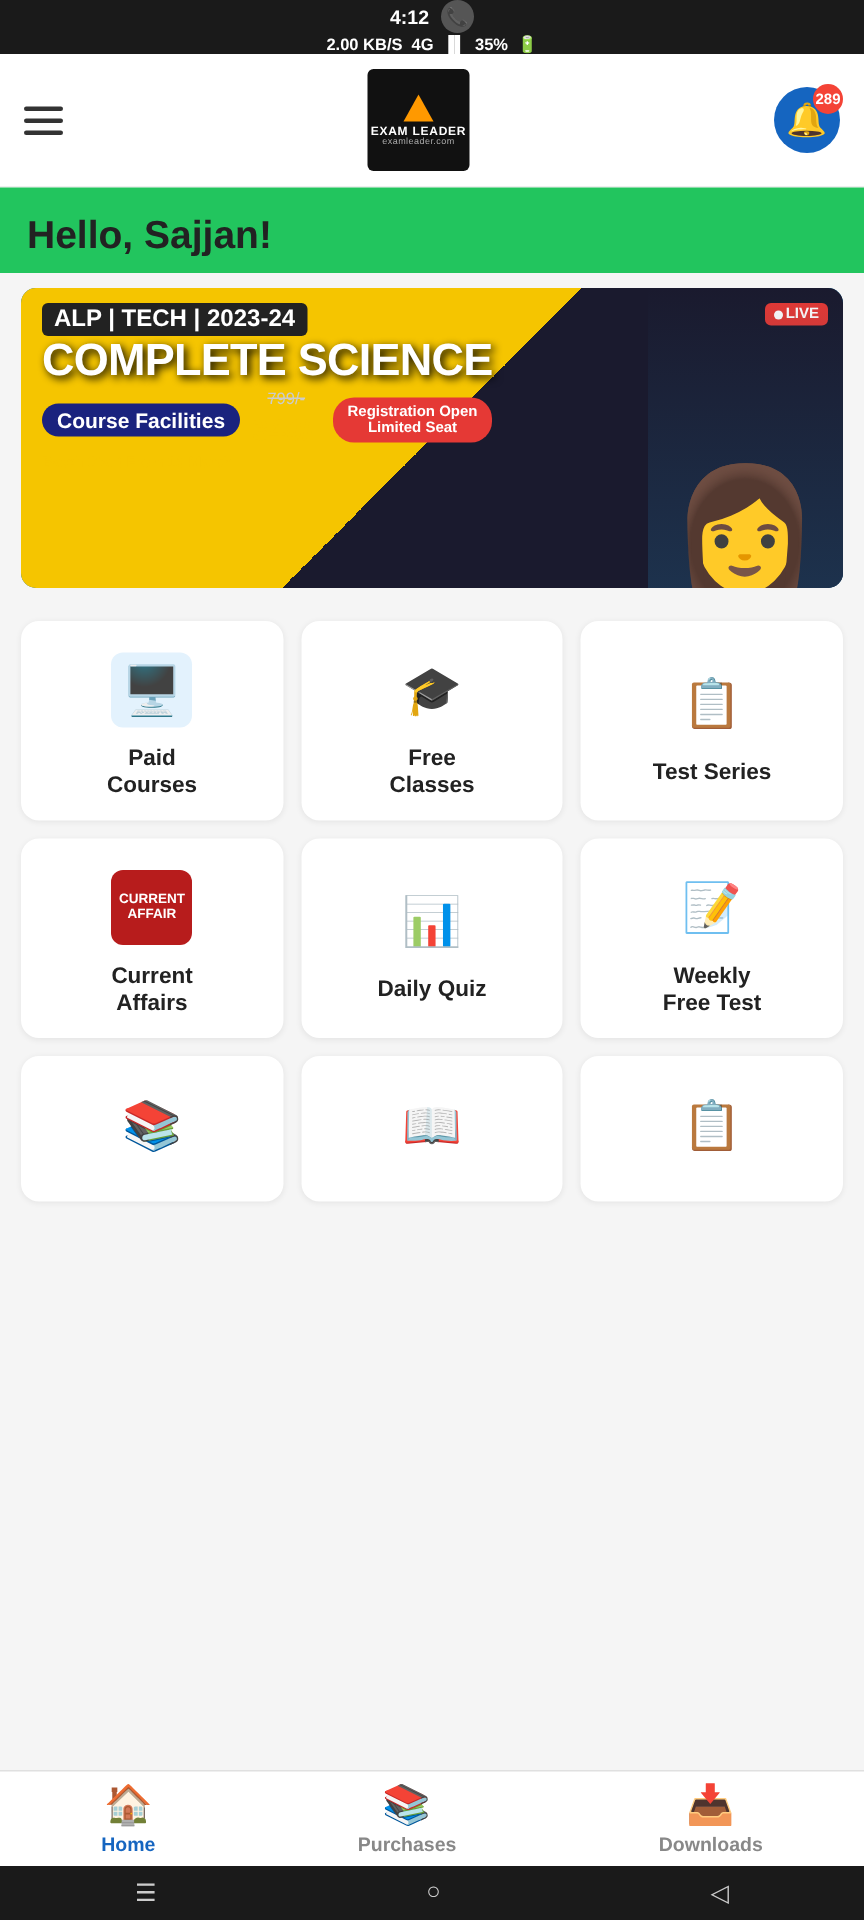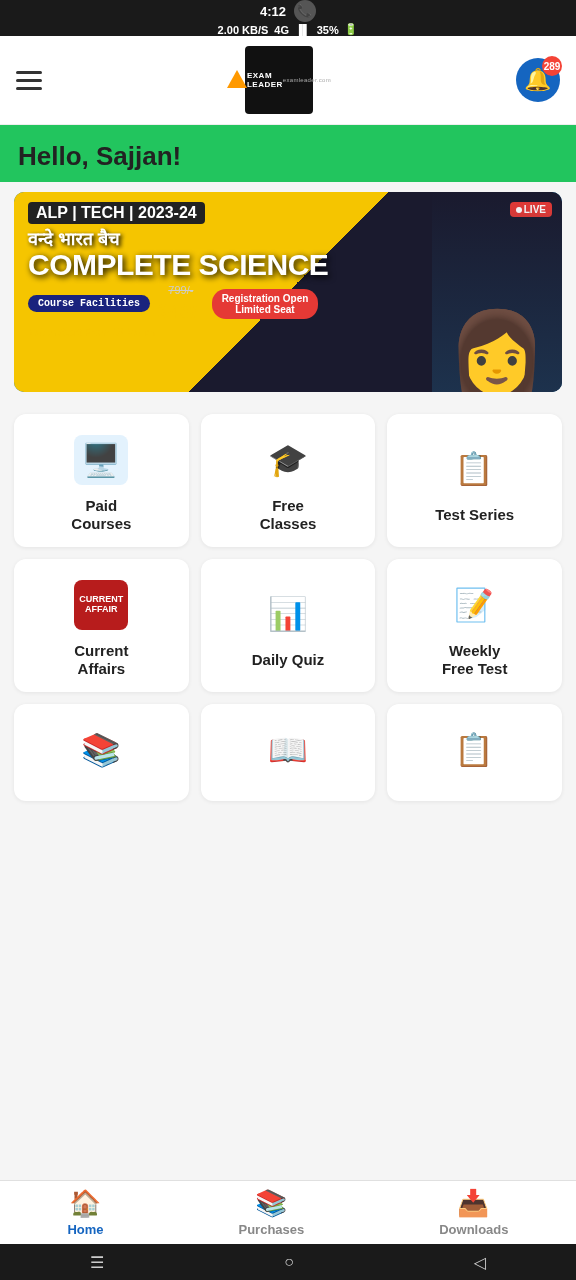--- a/index.html
+++ b/index.html
@@ -46,21 +46,21 @@
     }
     .hamburger { display: flex; flex-direction: column; gap: 5px; cursor: pointer; }
     .hamburger span { width: 26px; height: 3px; background: #333; border-radius: 2px; display: block; }
     .logo-box {
       width: 68px; height: 68px;
       background: #111;
       border-radius: 4px;
       display: flex;
       align-items: center;
       justify-content: center;
-      flex-direction: row;
+      flex-direction: column;
     }
     .logo-triangle {
       width: 0; height: 0;
       border-left: 10px solid transparent;
       border-right: 10px solid transparent;
       border-bottom: 18px solid #f90;
       margin-bottom: 2px;
     }
     .logo-text { color: #fff; font-size: 8px; font-weight: 700; letter-spacing: 0.5px; }
     .logo-sub { color: #aaa; font-size: 6px; letter-spacing: 0.3px; }
@@ -141,23 +141,22 @@
       display: flex;
       align-items: center;
       margin-top: 4px;
       gap: 8px;
     }
     .banner-facilities {
       background: #1a237e;
       color: #fff;
       border-radius: 14px;
       padding: 3px 10px;
-      font-size: 10px;
+      font-size: 14px;
       font-weight: 700;
-      font-family: Liberation Mono, monospace;
     }
     .banner-price-block { display: flex; align-items: center; gap: 4px; flex-direction: column; }
     .banner-old-price {
       color: #ccc;
       font-size: 11px;
       text-decoration: line-through;
     }
     .banner-new-price { color: #f5c500; font-size: 20px; font-weight: 900; }
     .banner-reg {
       background: #e53935;
@@ -344,21 +343,20 @@
 </div>
 
 <div class="greeting">
   <h2>Hello, Sajjan!</h2>
 </div>
 
 <div class="banner-container">
   <div class="banner-bg"></div>
   <div class="banner-content">
     <div class="banner-top-line">ALP | TECH | 2023-24</div>
-    <span class="banner-hindi">वन्दे भारत बैच</span>
     <span class="banner-science">COMPLETE SCIENCE</span>
     <div class="banner-bottom">
       <span class="banner-facilities">Course Facilities</span>
       <div class="banner-price-block">
         <span class="banner-old-price">799/-</span>
         <span class="banner-new-price">349/-</span>
       </div>
       <div class="banner-reg">
         <span>Registration Open</span><br>
         <span>Limited Seat</span>

